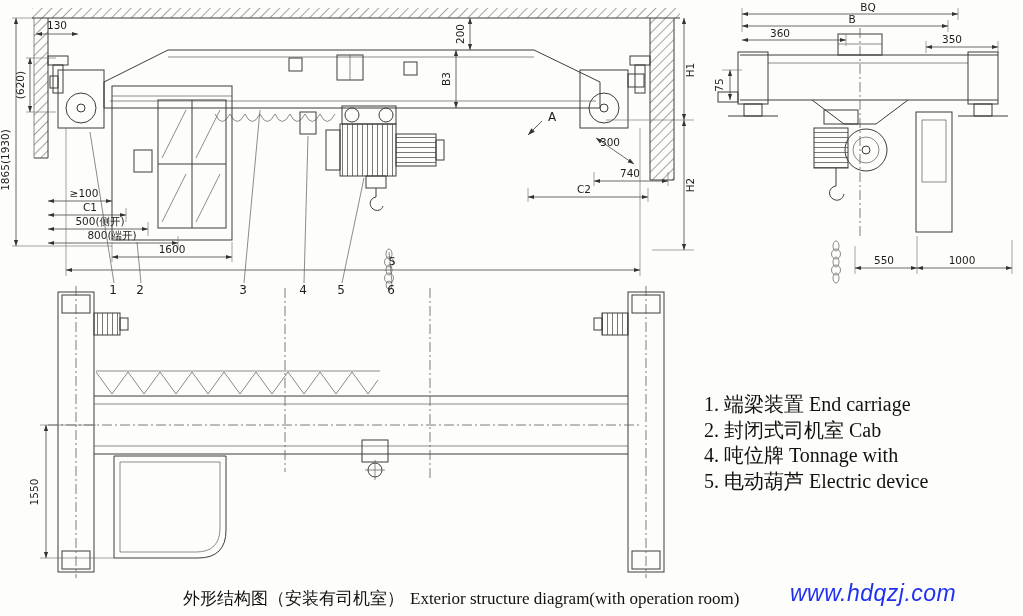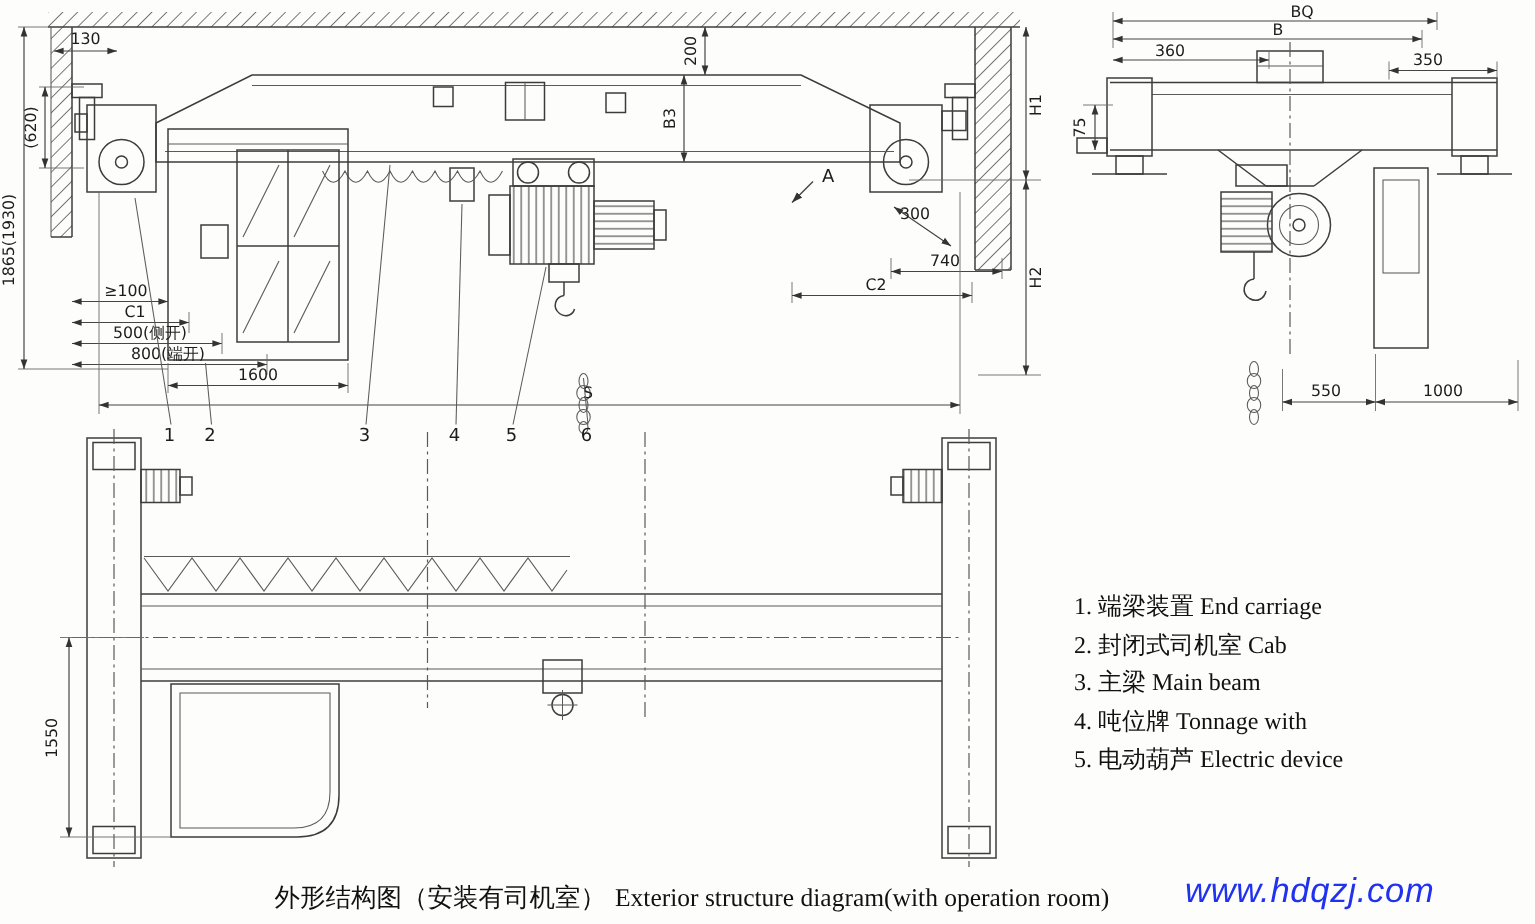--- a/index.html
+++ b/index.html
@@ -9,21 +9,21 @@
   .ln{stroke:#3c3c3c;stroke-width:1;fill:none;}
   .thin{stroke:#5a5a5a;stroke-width:0.7;fill:none;}
   .ext{stroke:#6a6a6a;stroke-width:0.6;fill:none;}
   .dim{stroke:#454545;stroke-width:0.8;fill:none;marker-start:url(#arr);marker-end:url(#arr);}
   .lead{stroke:#454545;stroke-width:0.9;fill:none;marker-end:url(#arr);}
   .dash{stroke:#5a5a5a;stroke-width:0.8;fill:none;stroke-dasharray:10 3 2 3;}
   .hf{fill:url(#hatch);stroke:none;}
   .mech{stroke:#3c3c3c;stroke-width:1;}
   .dimtxt{font:10.5px "DejaVu Sans",sans-serif;fill:#1d1d1d;}
   .callout{font:12px "DejaVu Sans",sans-serif;fill:#1d1d1d;}
-  .legend{position:absolute;left:704px;top:392px;font-size:16px;line-height:25.5px;white-space:nowrap;margin-left:12px;}
+  .legend{position:absolute;left:704px;top:392px;font-size:20px;line-height:25.5px;white-space:nowrap;}
   .legend-item span{display:inline;}
   .caption{position:absolute;left:183px;top:587px;font-size:17px;white-space:nowrap;}
   .caption .zh{margin-right:6px;}
   .watermark{position:absolute;left:790px;top:580px;font-family:"Liberation Sans",sans-serif;
              font-size:23px;font-weight:normal;font-style:italic;color:#2031f0;letter-spacing:0.5px;}
 </style>
 </head>
 <body>
 
 <div class="page">
@@ -343,24 +343,20 @@
   <div class="legend">
     <div class="legend-item">
       <span>1.</span>
       <span>端梁装置 End carriage</span>
     </div>
     <div class="legend-item">
       <span>2.</span>
       <span>封闭式司机室 Cab</span>
     </div>
     <div class="legend-item">
-      <span>3.</span>
-      <span>主梁 Main beam</span>
-    </div>
-    <div class="legend-item">
       <span>4.</span>
       <span>吨位牌 Tonnage with</span>
     </div>
     <div class="legend-item">
       <span>5.</span>
       <span>电动葫芦 Electric device</span>
     </div>
   </div>
 
   <div class="caption">

